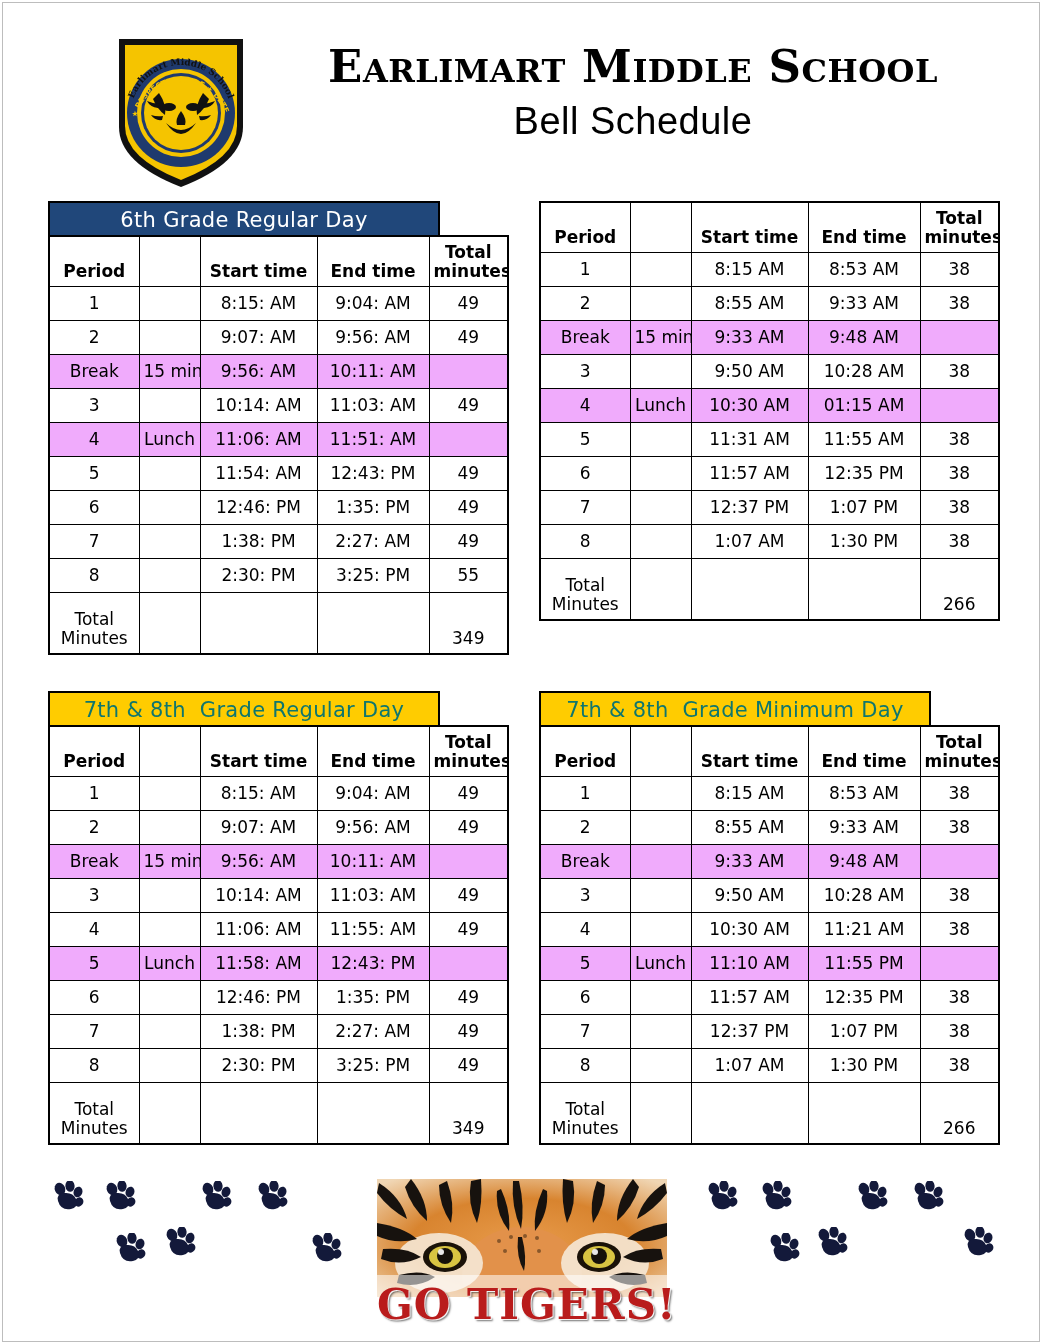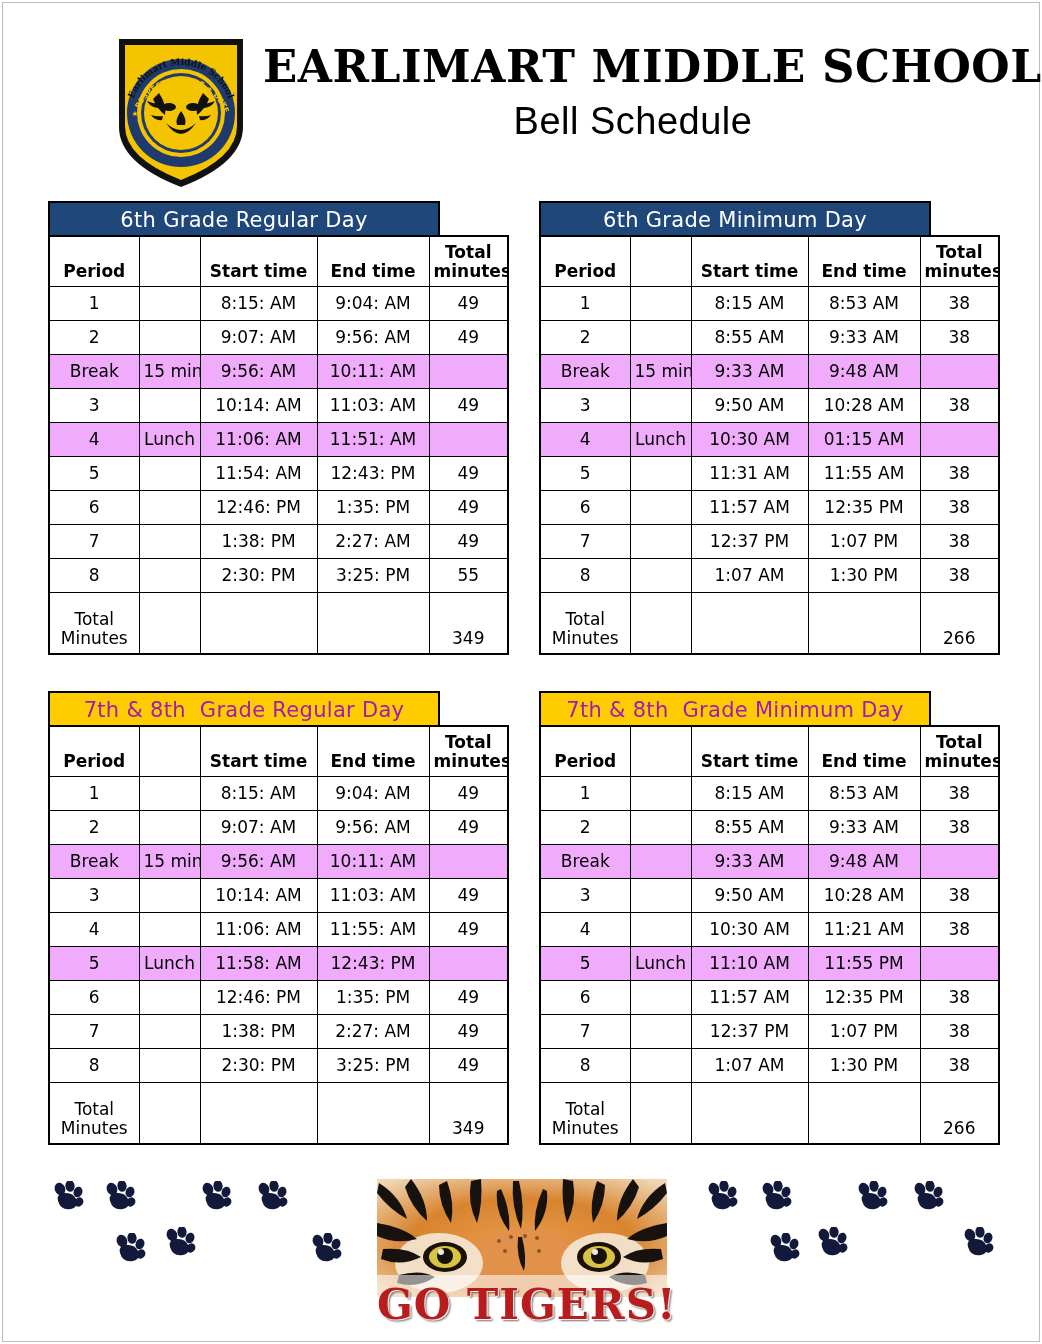--- a/index.html
+++ b/index.html
@@ -41,21 +41,21 @@
   }
   .school-name {
     font-family: "DejaVu Serif", serif;
     font-weight: bold;
     font-size: 45px;
     letter-spacing: 0.5px;
     line-height: 1.05;
     white-space: nowrap;
   }
   .school-name .cap { font-size: 45px; }
-  .school-name .sm  { font-size: 44px; }
+  .school-name .sm  { font-size: 32px; }
   .doc-subtitle {
     margin-top: 10px;
     font-family: Liberation Sans, sans-serif;
     font-weight: 400;
     font-size: 38px;
     letter-spacing: 0.5px;
   }
 
   
   .tables {
@@ -77,21 +77,21 @@
     line-height: 34px;
     text-align: center;
     font-size: 21px;
     font-weight: 400;
     letter-spacing: 0.3px;
     border: 2px solid #000;
     border-bottom: none;
     white-space: pre;
   }
   .sched-title.navy { background: #20477A; color: #ffffff; }
-  .sched-title.gold { background: #FFCC00; color: #a21caf; }
+  .sched-title.gold { background: #FFCC00; color: #0f766e; }
 
   table.bs {
     width: 459px;
     border-collapse: collapse;
     table-layout: fixed;
     border: 2px solid #000;
   }
   table.bs td, table.bs th {
     border: 1px solid #000;
     padding: 0 4px;
@@ -304,21 +304,20 @@
             <td></td>
             <td></td>
             <td></td>
             <td>349</td>
           </tr>
         </tbody>
       </table>
     </div>
 
     <div class="sched c2 r1">
-      <div class="sched-title navy">6th Grade Minimum Day</div>
       <table class="bs">
         <colgroup>
             <col class="c-period">
             <col class="c-note">
             <col class="c-start">
             <col class="c-end">
             <col class="c-tot">
           </colgroup>
         <thead>
           <tr>

